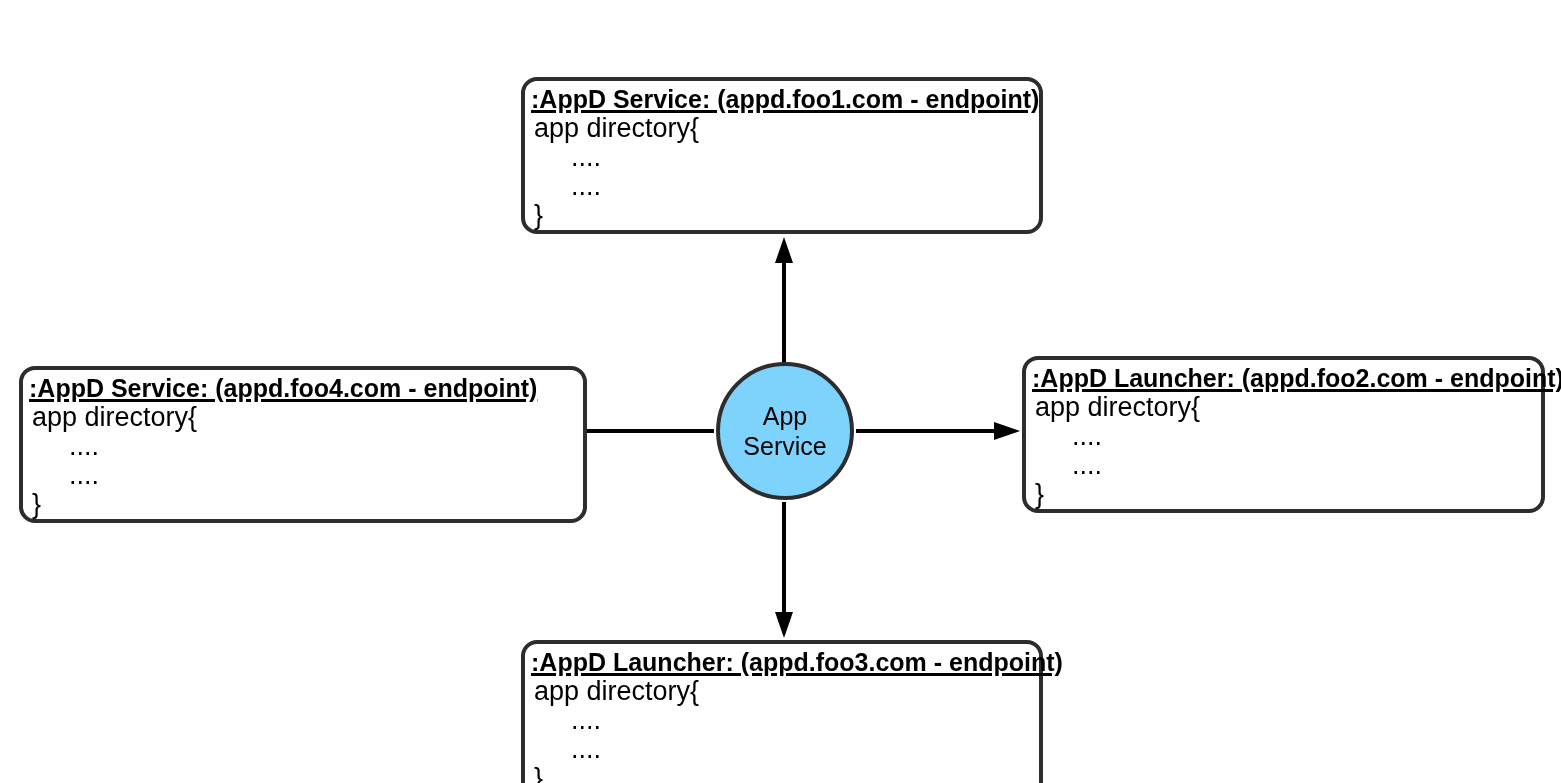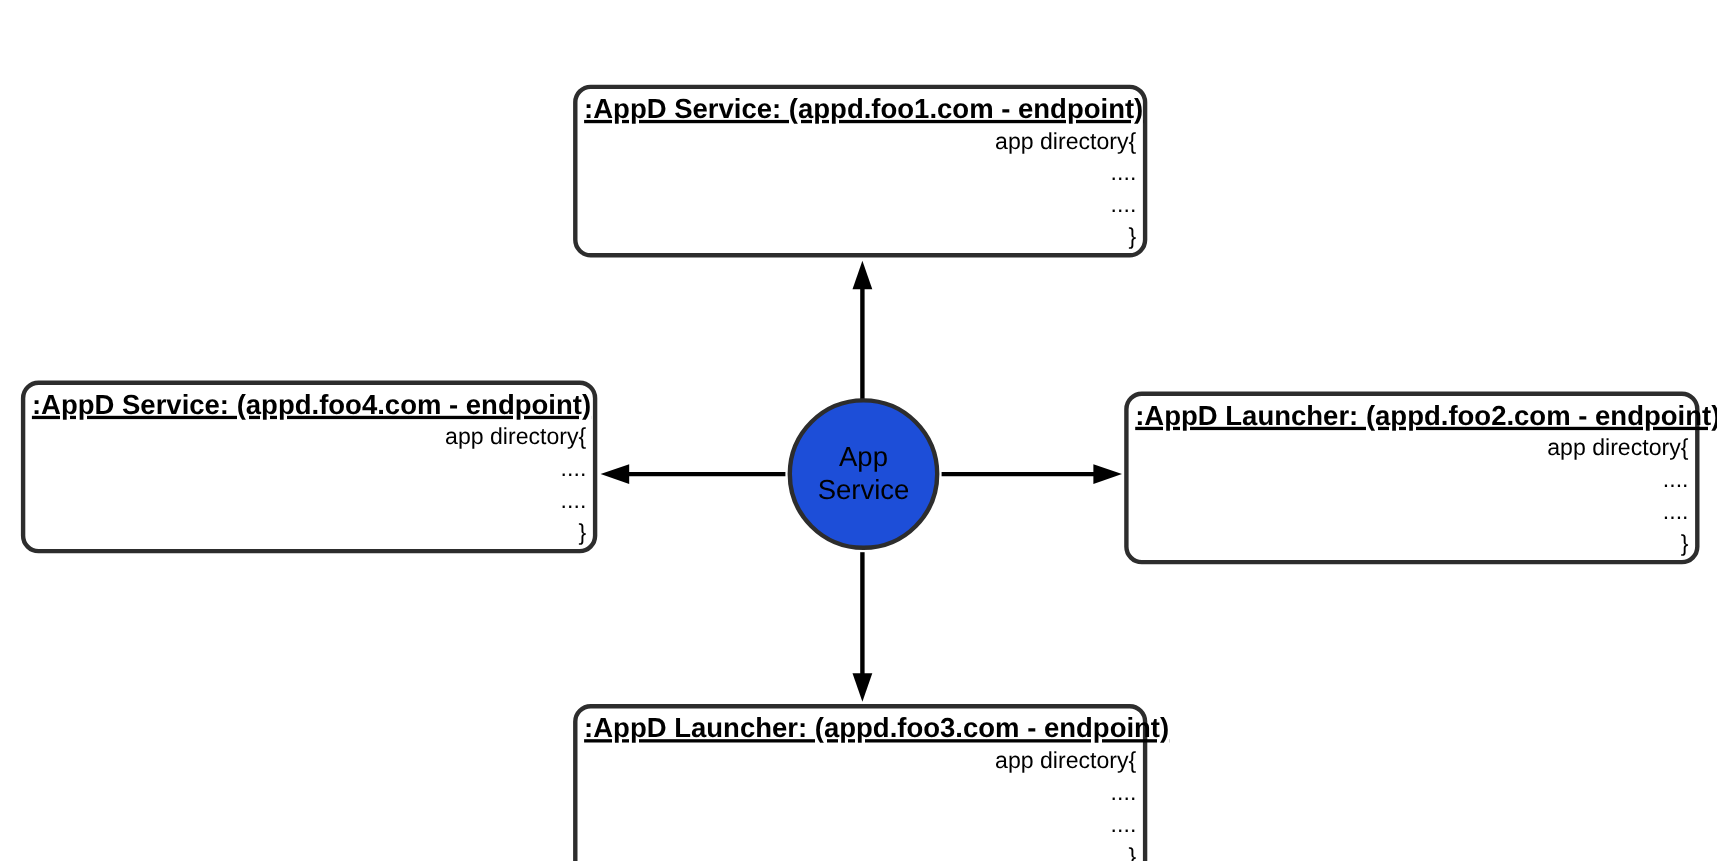--- a/index.html
+++ b/index.html
@@ -17,48 +17,47 @@
   .service-box {
     position: absolute;
     background: #ffffff;
     border: 4px solid #2d2d2d;
     border-radius: 16px;
     padding: 4px 6px 0 6px;
   }
   .box-top    { left: 521px; top: 39px;  width: 522px; height: 157px; }
   .box-right  { left: 1022px; top: 318px; width: 523px; height: 157px; }
   .box-bottom { left: 521px; top: 602px; width: 522px; height: 158px; }
-  .box-left   { left: 19px;  top: 308px; width: 524px; height: 157px; }
+  .box-left   { left: 19px;  top: 328px; width: 568px; height: 157px; }
 
   .box-title {
     font-size: 25px;
     line-height: 29px;
     font-weight: bold;
     white-space: nowrap;
     text-decoration: underline;
     text-decoration-thickness: 2.5px;
     text-underline-offset: 2px;
   }
   .box-line {
-    font-size: 21px;
+    font-size: 27px;
     line-height: 29px;
     padding-left: 3px;
     white-space: pre;
-    text-align: right;
   }
   .box-line.indent { padding-left: 40px; }
 
   
   .launcher-circle {
     position: absolute;
     left: 716px; top: 324px;
     width: 138px; height: 138px;
     border: 4px solid #2d2d2d;
     border-radius: 50%;
-    background: #1d4ed8;
+    background: #7dd3fc;
     display: flex;
     flex-direction: column;
     align-items: center;
     justify-content: center;
     text-align: center;
     font-size: 25px;
     line-height: 30px;
   }
 
   

